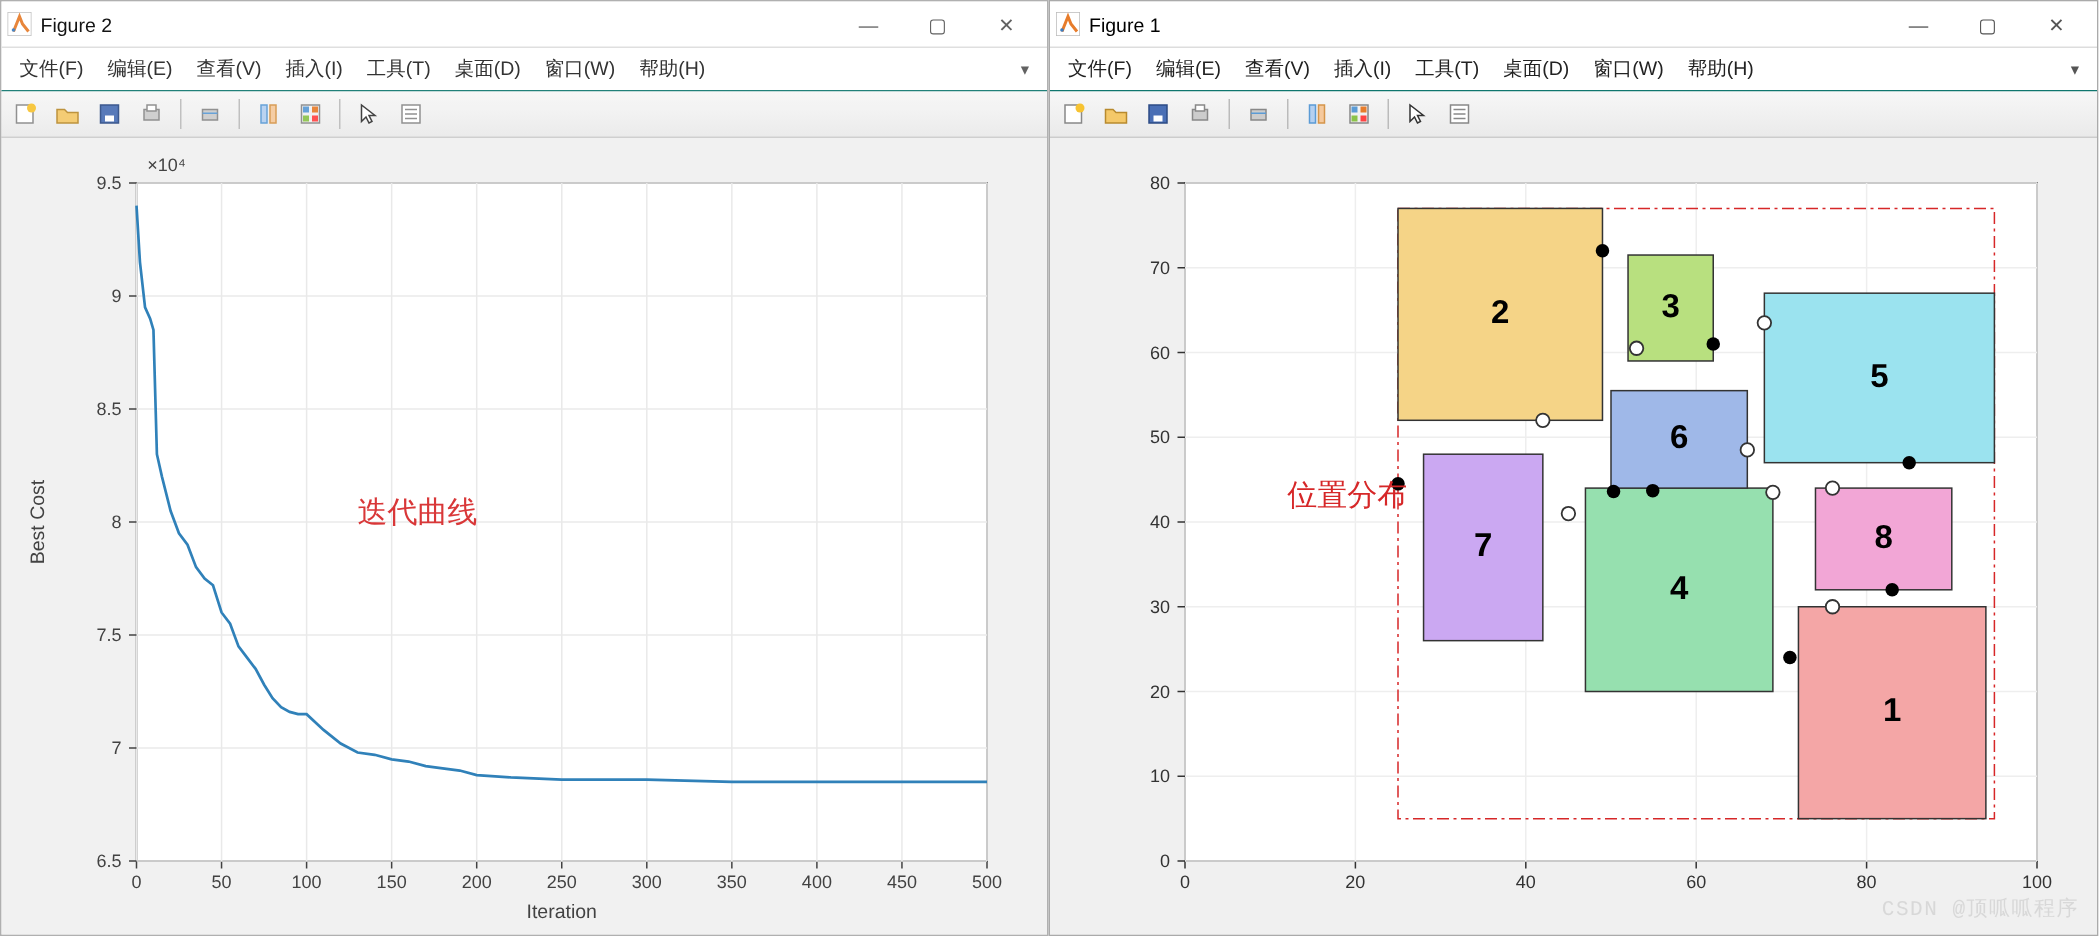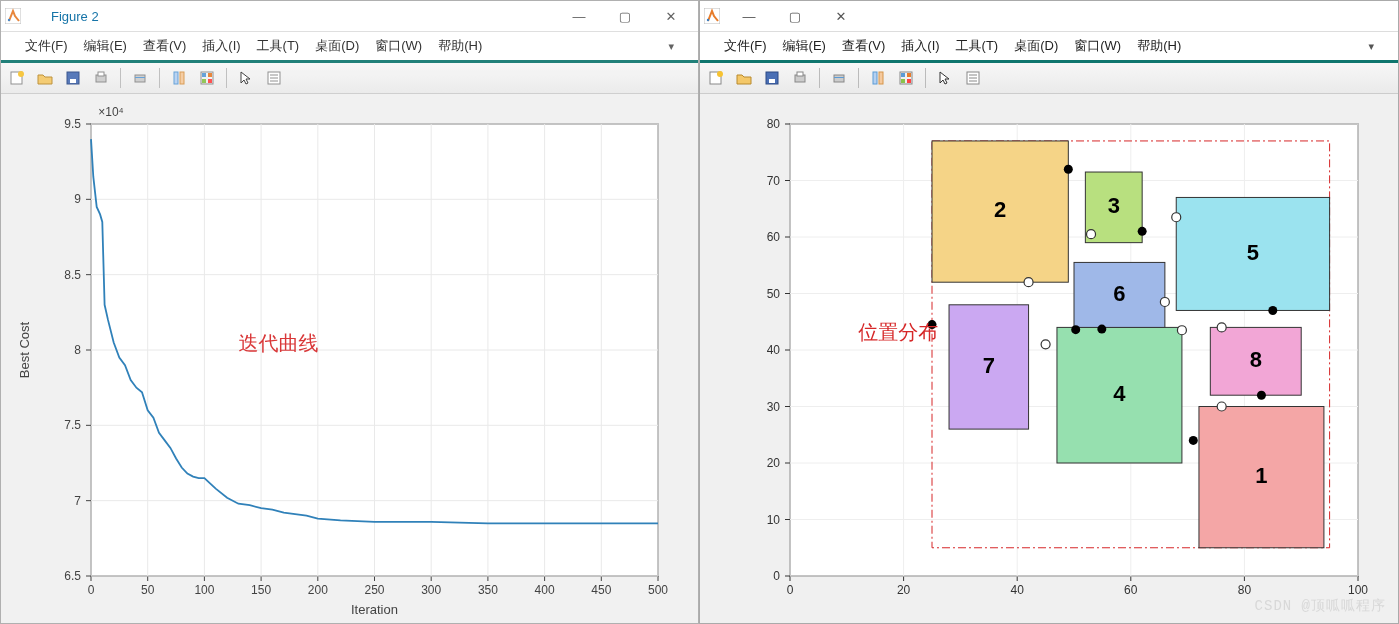--- a/index.html
+++ b/index.html
@@ -2,23 +2,23 @@
 <html><head>
 <meta charset="utf-8">
 <style>
   body { margin: 0; font-family: "Microsoft YaHei", Arial, sans-serif; font-size: 13px; background: #fff; }
   .desktop { display: flex; width: 1399px; height: 624px; }
   .window { display: flex; flex-direction: column; border: 1px solid #aaa; background: #f0f0f0; box-sizing: border-box; }
   .w-left { width: 699px; height: 624px; opacity: 0.92; }
   .w-right { width: 700px; height: 624px; }
   .titlebar { display: flex; align-items: center; height: 30px; background: #fff; border-bottom: 1px solid #ddd; padding: 0 4px; }
   .titlebar .app-icon { width: 16px; height: 16px; margin-right: 6px; }
-  .titlebar .title { flex: 1; font-size: 13px; color: #0369a1; margin-left: 24px; }
+  .titlebar .title { flex: 1; font-size: 13px; color: #000000; }
   .winbtn { width: 46px; height: 28px; display: inline-flex; align-items: center; justify-content: center; color: #555; font-size: 13px; }
-  .menubar { display: flex; align-items: center; height: 28px; background: #fff; padding: 0 18px; border-bottom: 3px solid #0f766e; gap: 4px;}
+  .menubar { display: flex; align-items: center; height: 28px; background: #fff; padding: 0 6px; border-bottom: 1px solid #0f766e; gap: 4px;}
   .menubar .menu { padding: 2px 6px; color: #222; font-size: 13px; }
   .menubar .arrow { margin-left: auto; font-size: 11px; color: #555; padding: 2px 6px;}
   .toolbar { display: flex; align-items: center; height: 30px; background: linear-gradient(#f7f7f7,#eaeaea); border-bottom: 1px solid #ccc; padding: 0 4px; gap: 4px;}
   .tbtn { width: 22px; height: 22px; display: inline-flex; align-items: center; justify-content: center; border: 1px solid transparent; }
   .tsep { width: 1px; height: 20px; background: #bbb; margin: 0 3px; }
   .plot-area { flex: 1; background: #f0f0f0; position: relative; }
   svg.plot { position: absolute; left: 0; top: 0; }
   .axis-text { font-size: 13px; fill: #333; font-family: Arial, sans-serif; }
   .tick-text { font-size: 12px; fill: #333; font-family: Arial, sans-serif; }
   .annot { font-size: 20px; fill: #d62728; font-family: "Microsoft YaHei", sans-serif; }
@@ -185,20 +185,21 @@
 
   <div class="window w-right">
     <div class="titlebar">
       <span class="app-icon">
         <svg width="16" height="16">
             <rect x="0" y="0" width="16" height="16" fill="#fff" stroke="#bbb"></rect>
             <path d="M4 13 L8 3 L10 8 L14 13" stroke="#e77c2b" stroke-width="2" fill="none"></path>
             <circle cx="4" cy="12" r="1.2" fill="#3b7dc1"></circle>
           </svg>
       </span>
+      <span class="title">Figure 1</span>
       <span class="winbtn">—</span>
       <span class="winbtn">▢</span>
       <span class="winbtn">✕</span>
     </div>
     <div class="menubar">
       <span class="menu">文件(F)</span>
       <span class="menu">编辑(E)</span>
       <span class="menu">查看(V)</span>
       <span class="menu">插入(I)</span>
       <span class="menu">工具(T)</span>

